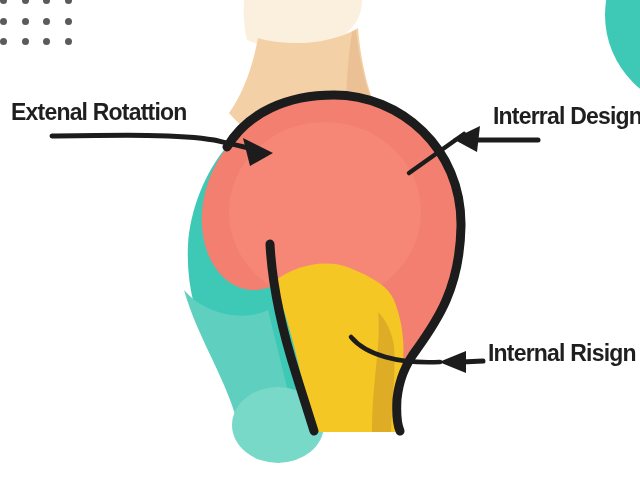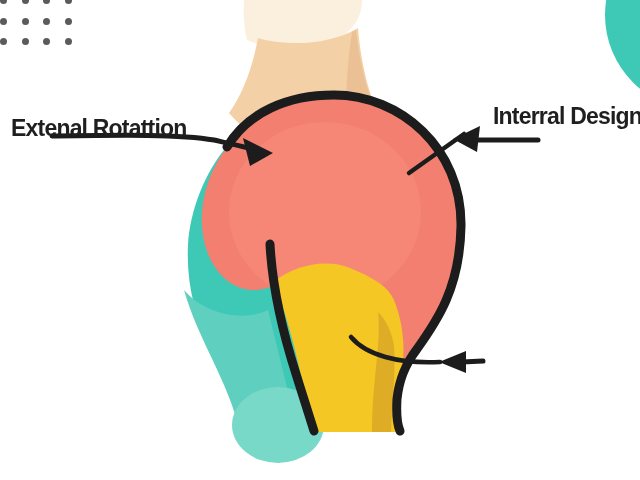--- a/index.html
+++ b/index.html
@@ -26,21 +26,21 @@
   .c-skin-l{fill:var(--skinLight);}
   .c-skin-sh{fill:var(--skinShadow);}
   .stroke-thick{fill:none;stroke:var(--line);stroke-width:9;stroke-linecap:round;stroke-linejoin:round;}
   .stroke-arrow{fill:none;stroke:var(--line);stroke-width:5;stroke-linecap:round;}
   .stroke-leader{fill:none;stroke:var(--line);stroke-width:4.5;stroke-linecap:round;}
   .arrow-head{fill:var(--line);stroke:none;}
   .label{
     position:absolute;font-weight:700;font-size:23px;line-height:1.1;
     color:var(--text);letter-spacing:-0.8px;white-space:nowrap;
   }
-  .label-ext{left:11px;top:100px;margin-top:16px;}
+  .label-ext{left:11px;top:100px;}
   .label-int-top{left:493px;top:104px;}
   .label-int-bottom{left:488px;top:341px;}
 </style>
 </head>
 <body>
 
 <div class="stage">
 
   <div class="dot-grid" id="dotGrid">
       <div class="dot" style="left: 0px; top: -3px;"></div>
@@ -97,14 +97,15 @@
     <polygon class="arrow-head" points="453,139 480,126 477,152"></polygon>
     <path class="stroke-arrow" d="M 476,140 L 538,140"></path>
 
     <path class="stroke-leader" d="M 351,337 C 366,355 398,364 440,362"></path>
     <polygon class="arrow-head" points="439,362 466,351 466,373"></polygon>
     <path class="stroke-arrow" d="M 462,362 L 483,361"></path>
   </svg>
 
   <div class="label label-ext">Extenal Rotattion</div>
   <div class="label label-int-top">Interral Design</div>
+  <div class="label label-int-bottom">Internal Risign</div>
 
 </div>
 
 </body></html>

